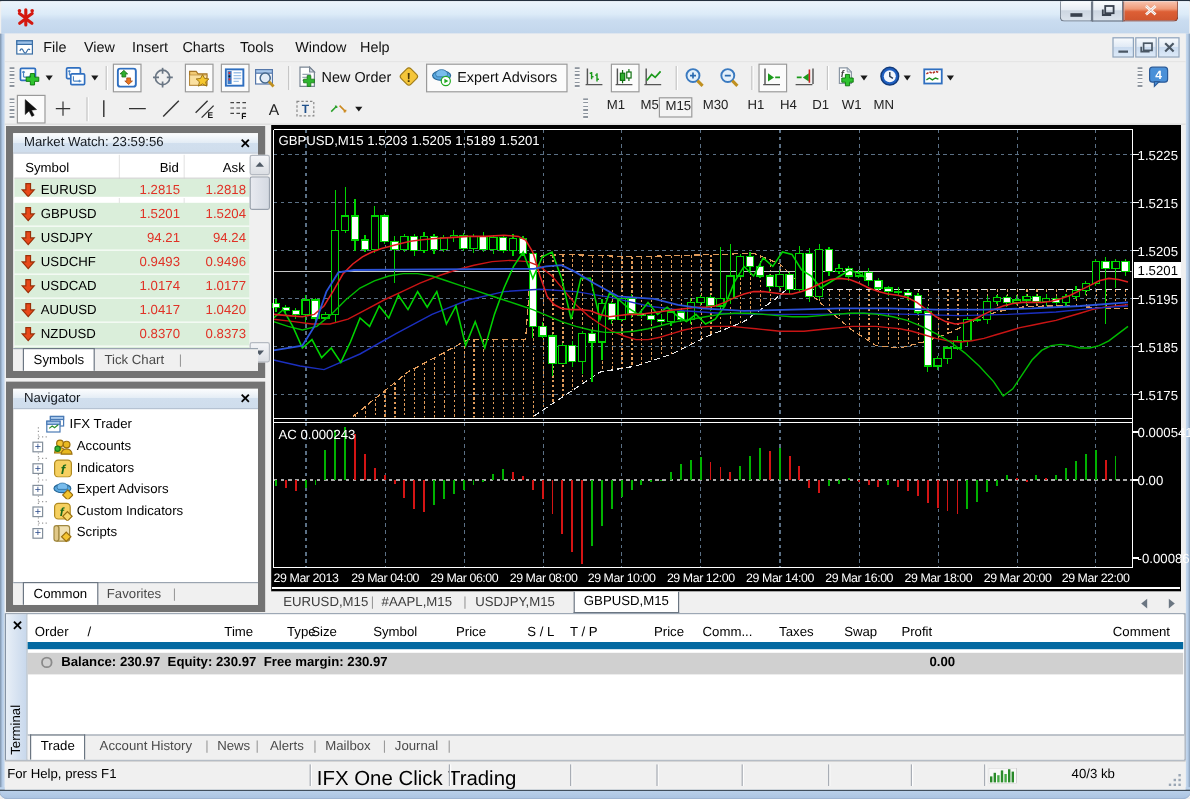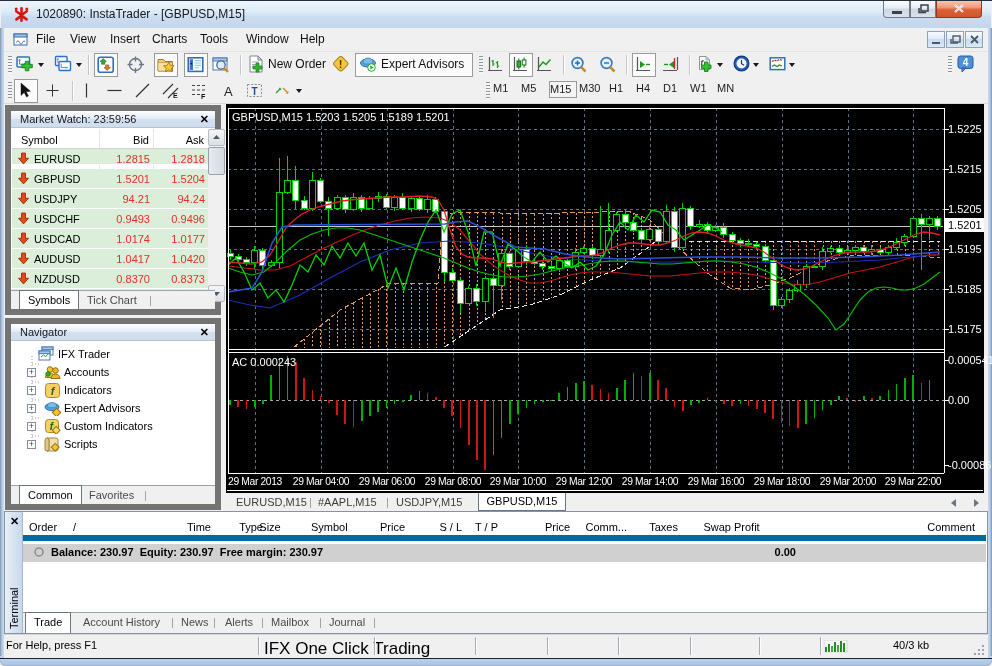--- a/index.html
+++ b/index.html
@@ -22,21 +22,21 @@
 
 #tb1{left:4px;top:52px;width:984px;height:26px;background:#f0f0f0}
 #tb2{left:4px;top:78px;width:984px;height:26px;background:#f0f0f0;border-bottom:1px solid #d9d9d9}
 .grip{position:absolute;top:4px;width:4px;height:18px;background:repeating-linear-gradient(#8e959e 0,#8e959e 1.2px,#f6f6f6 1.2px,#f6f6f6 3px)}
 .tsep{position:absolute;top:3px;width:1px;height:20px;background:#c6c6c6;box-shadow:1px 0 0 #fff}
 .tbtn{position:absolute;top:1px;width:24px;height:24px}
 .tbtn.pressed{background:#fbfbfb;border:1px solid #9a9a9a;border-radius:0}
 .tbtxt{position:absolute;top:57px;font-size:12px;color:#101010}
 .tbgroup{position:absolute;top:1px;height:24px;background:#fbfbfb;border:1px solid #9a9a9a;border-radius:0}
 .dd{position:absolute;top:11px;width:0;height:0;border-left:3.5px solid transparent;border-right:3.5px solid transparent;border-top:4px solid #1a1a1a}
-.per{position:absolute;top:82px;font-size:11px;color:#222;text-align:left;width:28px}
+.per{position:absolute;top:82px;font-size:11px;color:#222;text-align:right;width:28px}
 .per.pressed{border:1px solid #9a9a9a;background:#f4f4f4;top:81px;padding-top:1px;height:17px}
 
 .panel{position:absolute;background:#fff;border:6px solid #737373}
 .phead{position:absolute;left:0;top:0;right:0;height:17px;background:linear-gradient(#fcfdfe,#e3ecf5 50%,#d1dfee 50%,#cfddec);border-bottom:1px solid #b5c2d2;font-size:11px;color:#13181e;padding:2px 0 0 9px}
 .phead .x{position:absolute;right:6px;top:2px;font-size:11px;font-weight:bold;color:#000}
 .tabstrip{position:absolute;left:0;right:0;bottom:0;height:19px;background:#f0f0f0;border-top:1px solid #9aa4b0;font-size:11px}
 .tab{position:absolute;top:-1px;height:19px;background:#fff;border:1px solid #6b7682;border-bottom:none;color:#000;padding:3px 8px 0 8px}
 .tabi{position:absolute;top:3px;color:#4a4a4a}
 .pipe{position:absolute;top:3px;color:#9a9a9a}
 
@@ -79,21 +79,20 @@
 <g fill="none" stroke="#D41810" stroke-width="2.6" stroke-linecap="round">
 <path d="M8.5 2.2 V14.8"></path>
 <path d="M3.2 5.2 L8.5 9 L13.8 5.2"></path>
 <path d="M3.4 13.4 L8.5 9.6 L13.6 13.4"></path>
 </g>
 <g fill="#D41810">
 <circle cx="3.2" cy="3" r="1.5"></circle>
         <circle cx="13.8" cy="3" r="1.5"></circle>
 </g>
     </svg>
-<div class="abs" id="title-txt">1020890: InstaTrader - [GBPUSD,M15]</div>
 <div class="capbtn" style="left:883px;width:27px;border-radius:0 0 0 4px">
       <svg width="27" height="16" style="position:absolute;left:0;top:0">
         <rect x="8" y="10" width="10" height="3" fill="#39414d"></rect>
       </svg>
     </div>
 <div class="capbtn" style="left:910px;width:26px">
       <svg width="24" height="15" style="position:absolute;left:0;top:1px">
         <rect x="10" y="3" width="7" height="6" fill="none" stroke="#39414d" stroke-width="1.5"></rect>
         <path d="M8 6 v4.5 h7" fill="none" stroke="#39414d" stroke-width="1.5"></path>
       </svg>
@@ -618,21 +617,21 @@
 <span class="tcol" style="left:180px;width:60px;text-align:right">Type</span>
 <span class="tcol" style="left:217px;width:60px;text-align:center">Size</span>
 <span class="tcol" style="left:288px">Symbol</span>
 <span class="tcol" style="left:322px;width:60px;text-align:right">Price</span>
 <span class="tcol" style="left:379px;width:60px;text-align:right">S / L</span>
 <span class="tcol" style="left:452px;width:60px;text-align:left">T / P</span>
 <span class="tcol" style="left:487px;width:60px;text-align:right">Price</span>
 <span class="tcol" style="left:544px;width:60px;text-align:right">Comm...</span>
 <span class="tcol" style="left:595px;width:60px;text-align:right">Taxes</span>
 <span class="tcol" style="left:648px;width:60px;text-align:right">Swap</span>
-<span class="tcol" style="left:711px;width:60px;text-align:left">Profit</span>
+<span class="tcol" style="left:711px;width:60px;text-align:center">Profit</span>
 <span class="tcol" style="left:892px;width:60px;text-align:right">Comment</span>
 </div>
 <div class="balrow">
         <span style="position:absolute;left:28px;top:2px">Balance: 230.97&nbsp;&nbsp;Equity: 230.97&nbsp;&nbsp;Free margin: 230.97</span>
         <span style="position:absolute;left:713px;width:60px;text-align:right;top:2px">0.00</span>
         <svg width="11" height="11" style="position:absolute;left:11px;top:3px">
           <circle cx="5" cy="5" r="4" fill="none" stroke="#8a8a8a" stroke-width="1.5"></circle>
         </svg>
       </div>
 <div class="tabstrip" style="height:21px;left:18px">

